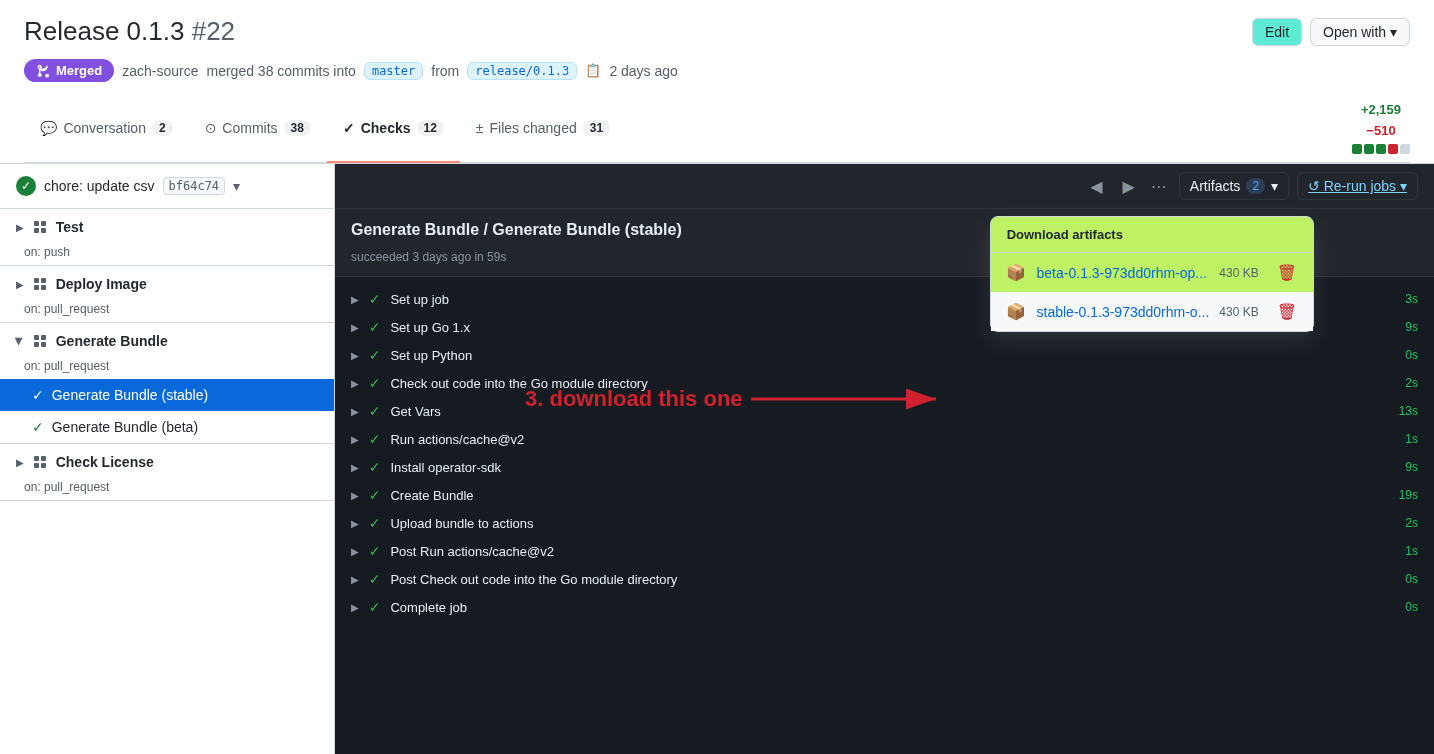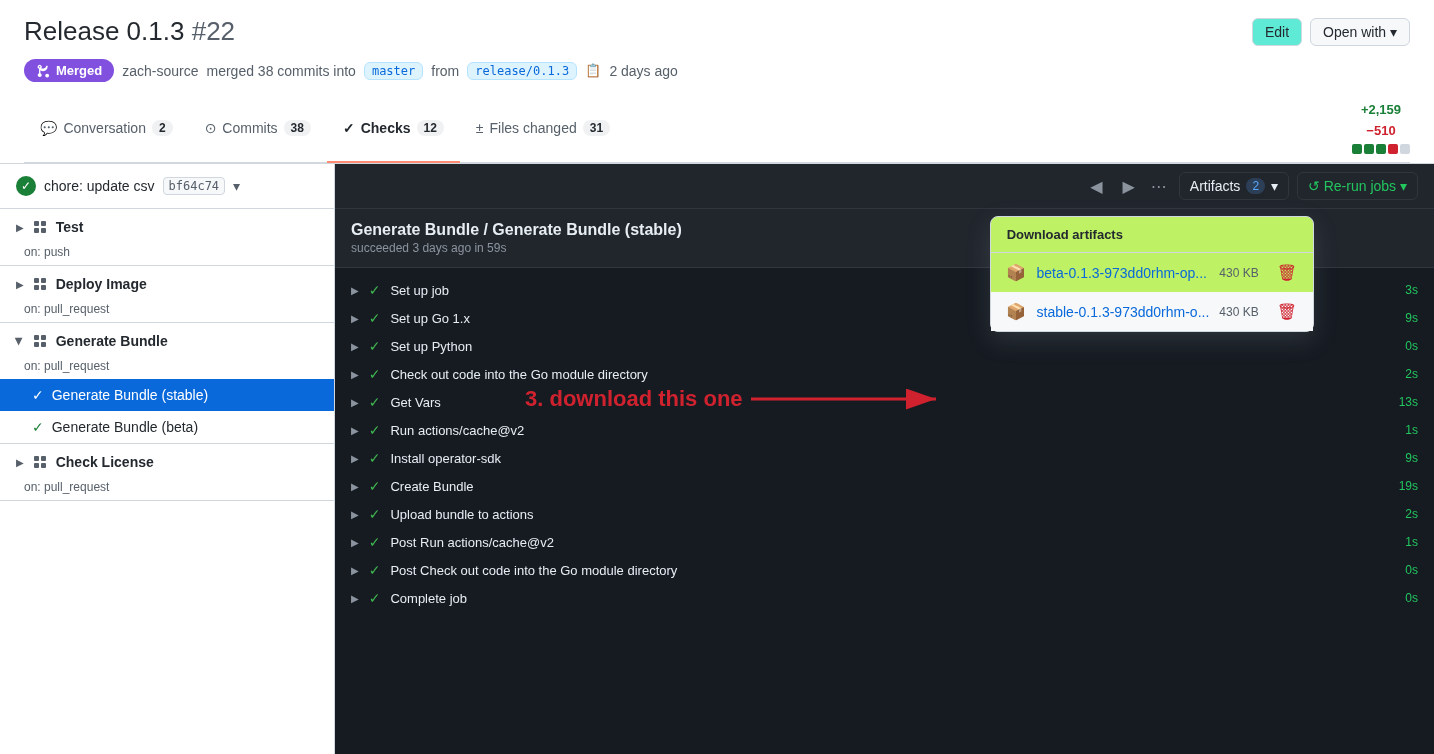--- a/index.html
+++ b/index.html
@@ -55,34 +55,34 @@
     .job-item { display: flex; align-items: center; gap: 8px; padding: 8px 16px 8px 32px; cursor: pointer; font-size: 14px; }
     .job-item.active { background: #0969da; color: #fff; }
     .job-item.active .check-icon { color: #fff; }
     .check-icon { color: #1a7f37; font-size: 14px; }
 
     
     .main-panel { flex: 1; background: #161b22; color: #e6edf3; overflow-y: auto; position: relative; }
 
     .job-header { padding: 12px 16px; background: #21262d; border-bottom: 1px solid #30363d; }
     .job-header-title { font-size: 16px; font-weight: 600; color: #e6edf3; }
-    .job-header-subtitle { font-size: 12px; color: #8b949e; margin-top: 2px; }
+    .job-header-subtitle { font-size: 12px; color: #8b949e; margin-top: 11px; }
 
     .step-list { padding: 8px 0; }
     .step-item { display: flex; align-items: center; gap: 10px; padding: 6px 16px; font-size: 13px; color: #8b949e; }
     .step-arrow { color: #8b949e; font-size: 10px; cursor: pointer; }
     .step-check { color: #3fb950; font-size: 14px; }
     .step-name { color: #e6edf3; flex: 1; }
     .step-time { color: #22c55e; font-size: 12px; }
 
     
     .artifacts-bar { display: flex; align-items: center; justify-content: space-between; padding: 8px 16px; background: #21262d; border-bottom: 1px solid #30363d; }
     .artifacts-btn { display: flex; align-items: center; gap: 6px; color: #e6edf3; font-size: 14px; background: #21262d; border: 1px solid #30363d; border-radius: 6px; padding: 5px 10px; cursor: pointer; }
     .artifact-count-badge { background: #58a6ff33; color: #58a6ff; border-radius: 20px; padding: 1px 6px; font-size: 12px; }
-    .rerun-btn { display: flex; align-items: flex-start; gap: 6px; color: #22c55e; font-size: 14px; background: #21262d; border: 1px solid #30363d; border-radius: 6px; padding: 5px 10px; cursor: pointer; }
+    .rerun-btn { display: flex; align-items: flex-start; gap: 6px; color: #7dd3fc; font-size: 14px; background: #21262d; border: 1px solid #30363d; border-radius: 6px; padding: 5px 10px; cursor: pointer; text-decoration: underline; }
 
     
     .artifacts-dropdown { position: absolute; top: 52px; right: 120px; background: #bef264; border: 1px solid #d0d7de; border-radius: 8px; box-shadow: 0 8px 24px rgba(140,149,159,0.2); z-index: 100; min-width: 320px; }
     .artifacts-dropdown-header { padding: 10px 16px; font-size: 13px; font-weight: 600; color: #24292f; border-bottom: 1px solid #d0d7de; }
     .artifact-item { display: flex; align-items: center; gap: 10px; padding: 10px 16px; }
     .artifact-icon { font-size: 16px; color: #57606a; }
     .artifact-name { color: #0969da; font-size: 14px; flex: 1; cursor: pointer; text-decoration: none; }
     .artifact-size { color: #57606a; font-size: 12px; margin-right: 8px; }
     .artifact-delete { color: #cf222e; cursor: pointer; font-size: 16px; }
 

